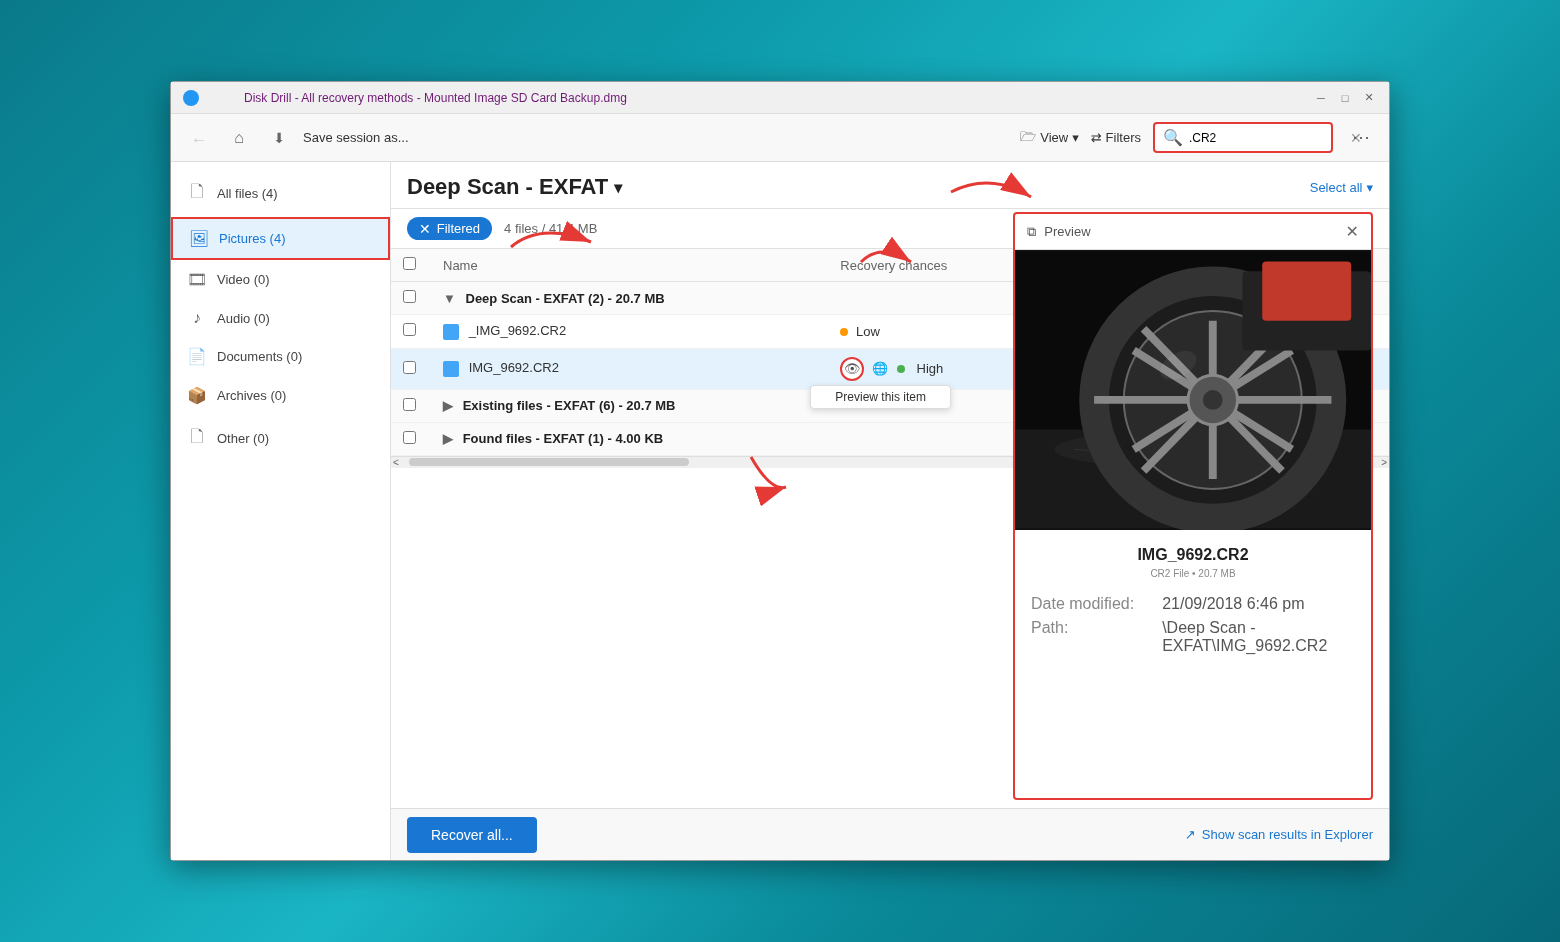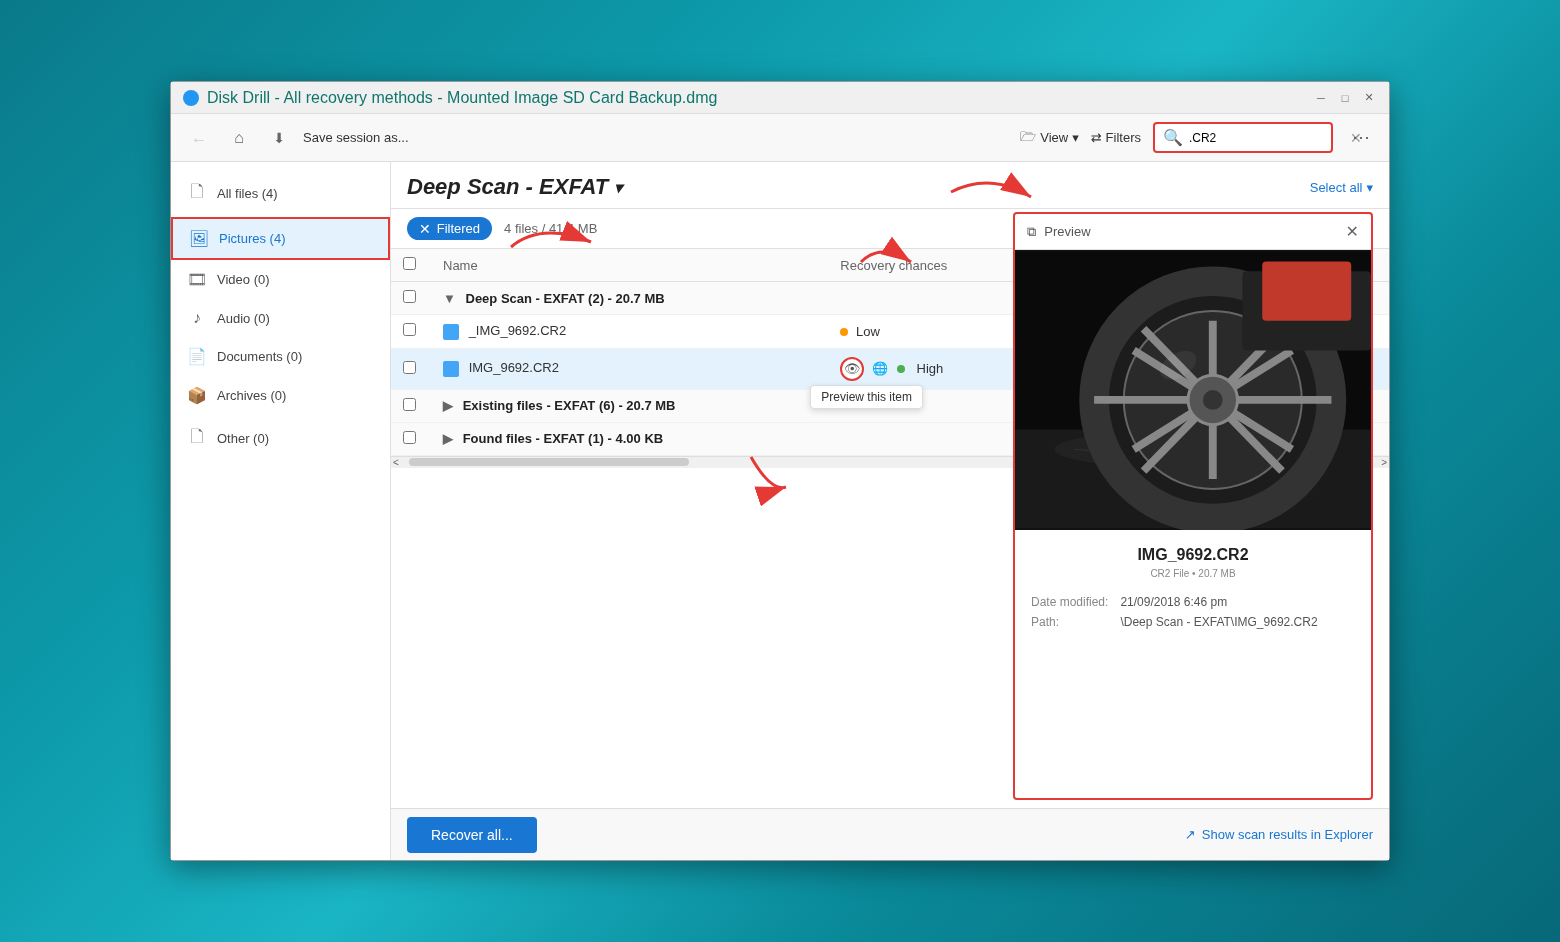--- a/index.html
+++ b/index.html
@@ -34,23 +34,24 @@
     }
     .titlebar-icon {
       width: 16px;
       height: 16px;
       background: #2196F3;
       border-radius: 50%;
       margin-right: 8px;
       flex-shrink: 0;
     }
     .titlebar-text {
-      font-size: 16px;
-      color: #0f766e;
+      font-size: 12px;
+      color: #701a75;
       flex: 1;
+      margin-left: 37px;
     }
     .titlebar-controls {
       display: flex;
       gap: 8px;
     }
     .titlebar-btn {
       width: 16px;
       height: 16px;
       display: flex;
       align-items: center;
@@ -196,21 +197,20 @@
       align-items: center;
       justify-content: space-between;
     }
     .scan-title {
       font-size: 22px;
       font-weight: 600;
       color: #222;
       display: flex;
       align-items: center;
       gap: 6px;
-      font-style: italic;
     }
     .filter-bar {
       display: flex;
       align-items: center;
       gap: 12px;
       padding: 8px 16px;
       border-bottom: 1px solid #e0e0e0;
     }
     .filter-chip {
       display: flex;
@@ -305,21 +305,21 @@
       font-size: 13px;
     }
     .tooltip {
       position: relative;
       display: inline-block;
     }
     .tooltip-text {
       background: #fff;
       border: 1px solid #ddd;
       border-radius: 4px;
-      padding: 4px 10px;
+      padding: 4px 24px;
       font-size: 12px;
       color: #333;
       white-space: nowrap;
       box-shadow: 0 2px 6px rgba(0,0,0,0.15);
       position: absolute;
       top: 28px;
       left: -30px;
       z-index: 10;
     }
     .bottom-bar {
@@ -411,25 +411,25 @@
       text-align: center;
       margin-bottom: 4px;
     }
     .preview-filetype {
       font-size: 10px;
       color: #888;
       text-align: center;
       margin-bottom: 16px;
     }
     .preview-meta {
-      font-size: 12px;
+      font-size: 16px;
       color: #555;
       display: grid;
       grid-template-columns: auto 1fr;
-      gap: 6px 12px;
+      gap: 6px 28px;
     }
     .meta-label { color: #888; }
     .scrollbar-area {
       background: #f0f0f0;
       height: 12px;
       display: flex;
       align-items: center;
       padding: 0 2px;
       border-top: 1px solid #ddd;
     }

